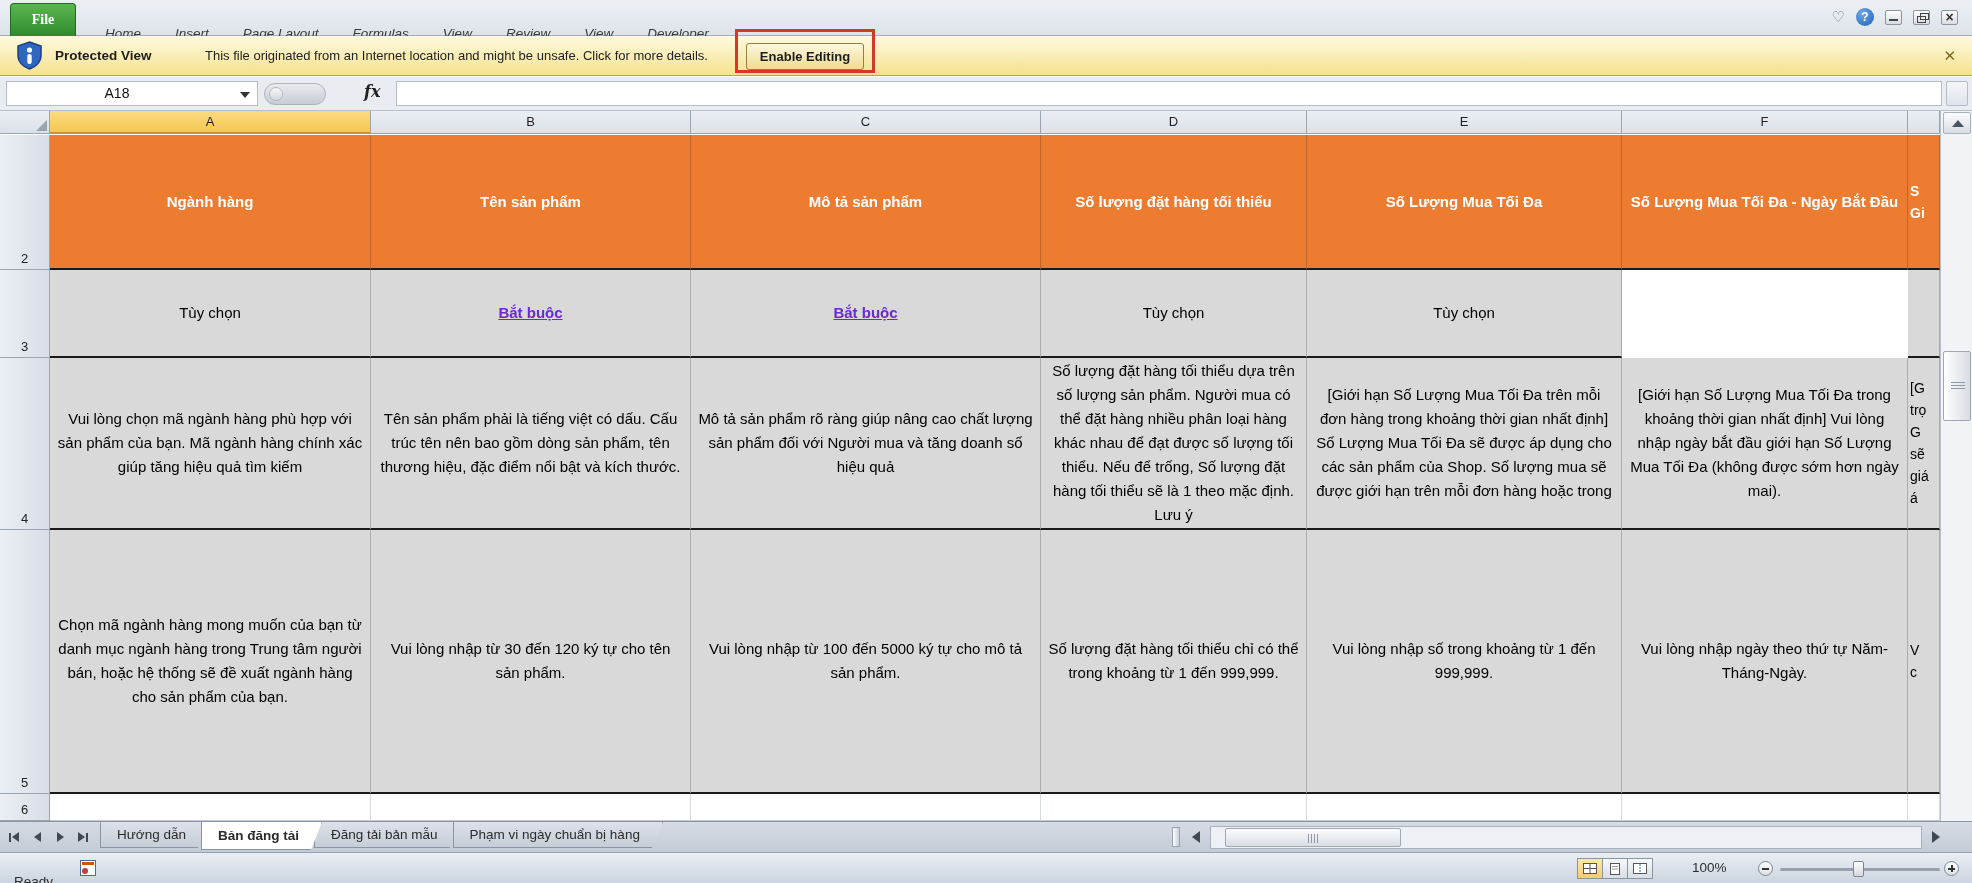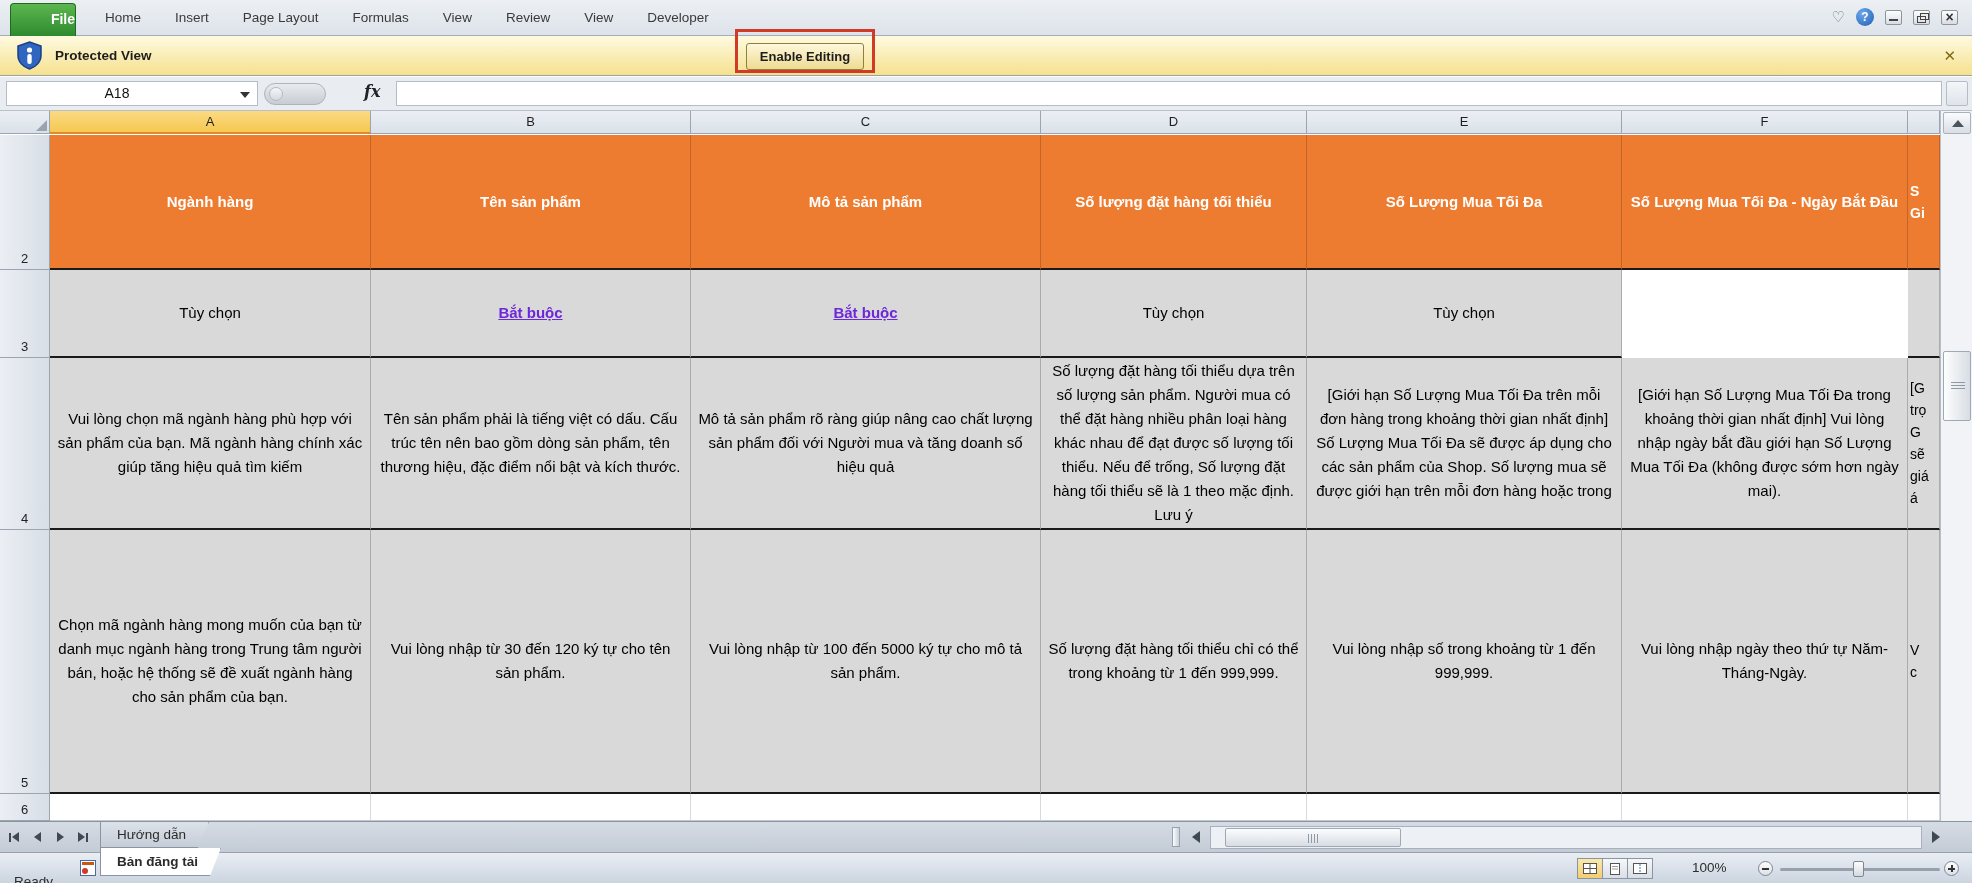--- a/index.html
+++ b/index.html
@@ -6,23 +6,23 @@
   body{
     width:1972px;height:883px;position:relative;overflow:hidden;
     font-family:"Liberation Sans","DejaVu Sans",sans-serif;
     background:#fff;-webkit-font-smoothing:antialiased;
   }
   
   .ribbon{position:absolute;top:0;left:0;width:1972px;height:36px;
     background:linear-gradient(#ECF0F4,#DDE3EA);border-bottom:1px solid #A3ACB7;box-sizing:border-box;}
   .file-tab{position:absolute;left:10px;top:3px;width:66px;height:33px;
     background:linear-gradient(#5CB64F,#2E8A2F);border:1px solid #1E6B20;border-bottom:none;
-    border-radius:4px 4px 0 0;color:#fff;font-weight:bold;font-size:14px;text-align:right;line-height:31px;box-sizing:border-box;cursor:default;}
+    border-radius:4px 4px 0 0;color:#fff;font-weight:bold;font-size:14px;text-align:center;line-height:31px;box-sizing:border-box;cursor:default;font-family:Liberation Serif, serif;}
   .rtabs{position:absolute;left:88px;top:0;height:35px;display:flex;}
-  .rtab{padding:0 17px;font-size:13.5px;color:#3a3a3a;line-height:35px;cursor:default;}
+  .rtab{padding:16px 17px;font-size:13.5px;color:#3a3a3a;line-height:35px;cursor:default;font-style:italic;}
   .win-controls{position:absolute;right:14px;top:8px;display:flex;align-items:center;gap:11px;}
   .wc-heart{color:#6c7781;font-size:15px;line-height:18px;}
   .wc-help{width:18px;height:18px;border-radius:50%;background:radial-gradient(circle at 35% 30%,#6FA8E8,#1D5FB8);
     color:#fff;font-weight:bold;font-size:12px;text-align:center;line-height:18px;}
   .wc-btn{width:17px;height:15px;border:1px solid #8d949c;background:linear-gradient(#FDFDFD,#D8DDE3);
     box-sizing:border-box;position:relative;border-radius:2px;}
   .wc-min::after{content:"";position:absolute;left:3px;right:3px;bottom:3px;height:2px;background:#444;}
   .wc-restore::after{content:"";position:absolute;left:3px;top:5px;width:7px;height:5px;border:1px solid #444;}
   .wc-restore::before{content:"";position:absolute;left:6px;top:2px;width:7px;height:5px;border:1px solid #444;background:#eee;}
   .wc-close::after{content:"×";position:absolute;left:0;right:0;top:-2px;text-align:center;font-weight:bold;color:#333;font-size:14px;}
@@ -83,21 +83,21 @@
   .grip-h{position:absolute;left:7px;top:30px;width:14px;height:8px;
     background:repeating-linear-gradient(#8E99A5 0 1px,transparent 1px 3px);}
   
   .tabbar{position:absolute;top:821px;left:0;width:1972px;height:31px;
     background:linear-gradient(#D6DCE4,#C3CBD6);border-top:1px solid #8B95A2;box-sizing:border-box;}
   .navbtns{position:absolute;left:6px;top:6px;display:flex;gap:7px;}
   .navbtn{width:16px;height:18px;display:flex;align-items:center;justify-content:center;gap:1px;}
   .nb-bar{width:2px;height:9px;background:#3F4953;}
   .nb-left{width:0;height:0;border-top:5px solid transparent;border-bottom:5px solid transparent;border-right:7px solid #3F4953;}
   .nb-right{width:0;height:0;border-top:5px solid transparent;border-bottom:5px solid transparent;border-left:7px solid #3F4953;}
-  .stabs{position:absolute;left:100px;top:0;height:30px;display:flex;align-items:flex-start;flex-direction:column;}
+  .stabs{position:absolute;left:100px;top:0;height:30px;display:flex;align-items:flex-start;}
   .stab{height:26px;line-height:26px;padding:0 22px 0 16px;margin-right:-8px;
     background:linear-gradient(#DDE2E9,#C5CDD8);border:1px solid #8B95A2;border-top:none;box-sizing:border-box;
     clip-path:polygon(0 0,100% 0,calc(100% - 11px) 100%,0 100%);
     font-size:13.5px;color:#2b2b2b;cursor:default;}
   .stab.active{background:#FFFFFF;font-weight:bold;height:28px;line-height:28px;z-index:5;position:relative;}
   .tab-split{position:absolute;left:1172px;top:5px;width:8px;height:20px;background:linear-gradient(90deg,#FDFEFE,#C8D0DA);border:1px solid #98A2AE;box-sizing:border-box;}
   .hs-left{position:absolute;left:1186px;top:5px;width:22px;height:21px;}
   .tri-left{position:absolute;left:6px;top:4px;width:0;height:0;border-top:6px solid transparent;border-bottom:6px solid transparent;border-right:8px solid #3F4953;}
   .hs-track{position:absolute;left:1210px;top:4px;width:712px;height:23px;background:#EDF0F4;border:1px solid #A8B1BC;box-sizing:border-box;}
   .hs-thumb{position:absolute;left:14px;top:1px;width:176px;height:19px;background:linear-gradient(#FBFCFD,#D8DDE4);
@@ -157,20 +157,21 @@
 
 <div class="pv-bar">
   <span class="pv-shield">
     <svg width="27" height="29" viewBox="0 0 27 29">
       <path d="M13.5 1 L25 5 V14 C25 21 20 26 13.5 28 C7 26 2 21 2 14 V5 Z" fill="#2E66C0" stroke="#1A3F85" stroke-width="1.5"></path>
       <circle cx="13.5" cy="9" r="2.6" fill="#fff"></circle>
       <rect x="11.3" y="13" width="4.4" height="10" rx="2" fill="#fff"></rect>
     </svg>
   </span>
   <span class="pv-title">Protected View</span>
+  <span class="pv-msg">This file originated from an Internet location and might be unsafe. Click for more details.</span>
   <div class="pv-btn">Enable Editing</div>
   <span class="pv-close">✕</span>
 </div>
 <div class="red-box"></div>
 
 <div class="fbar">
   <div class="namebox">
     <span class="namebox-val">A18</span>
     <span class="namebox-dd"></span>
   </div>

